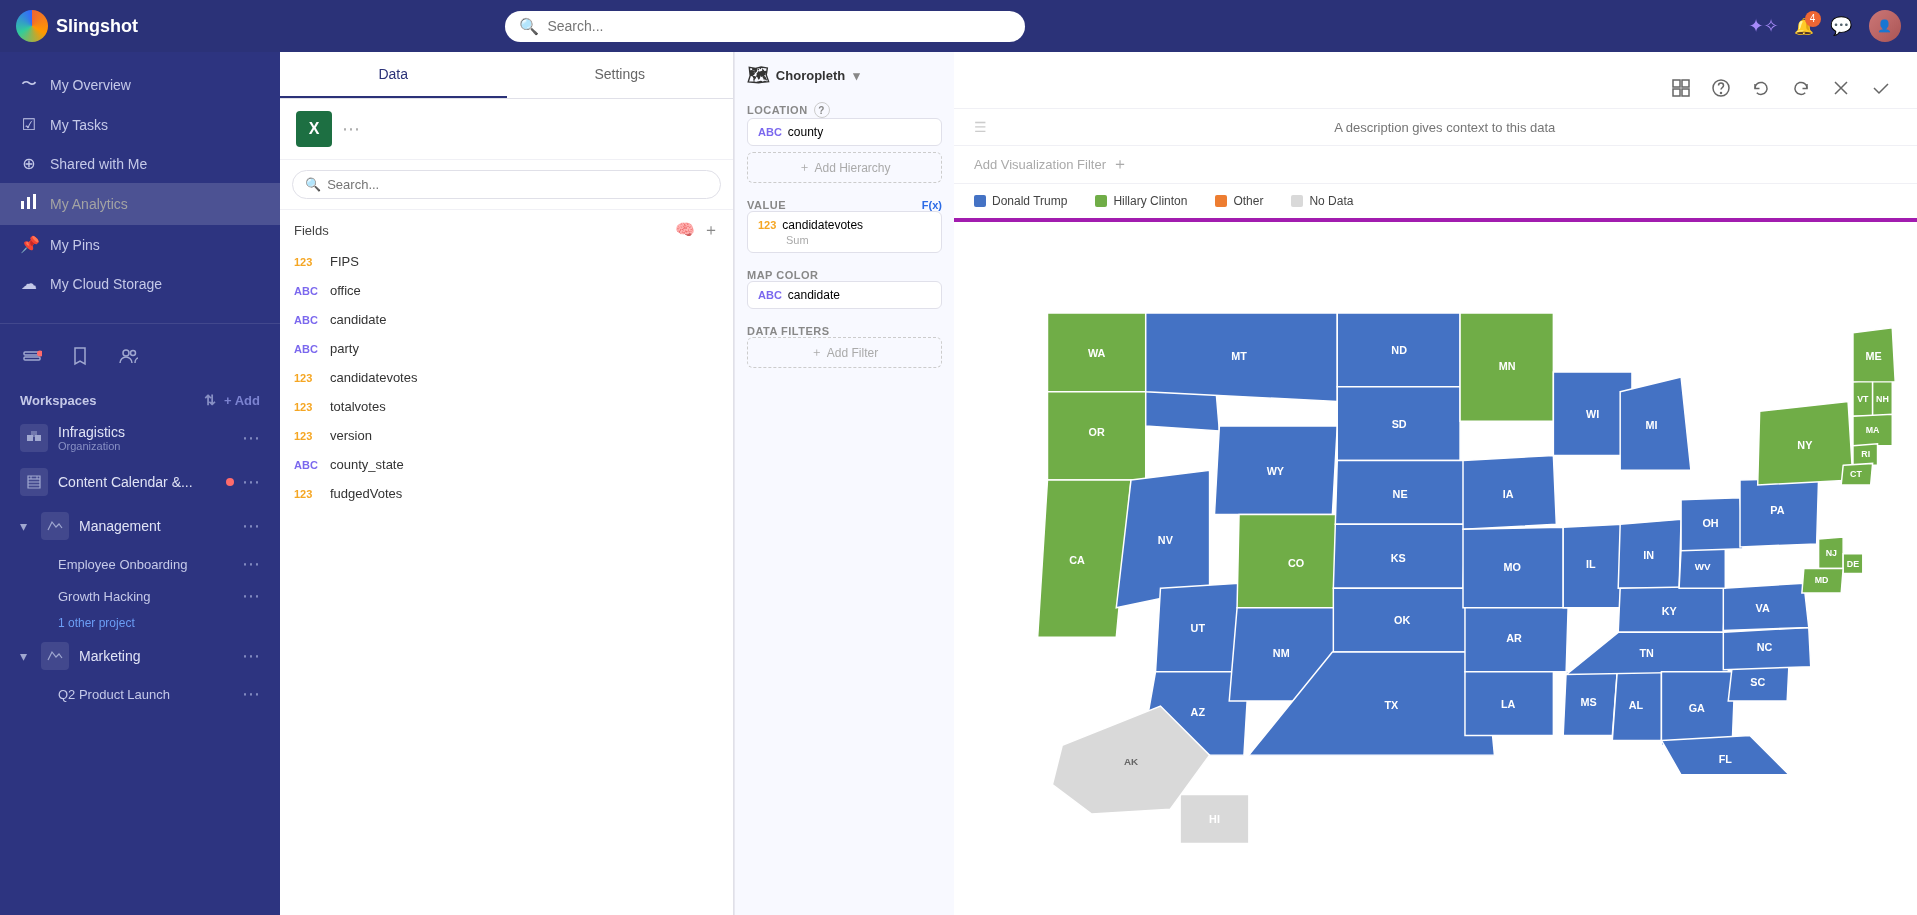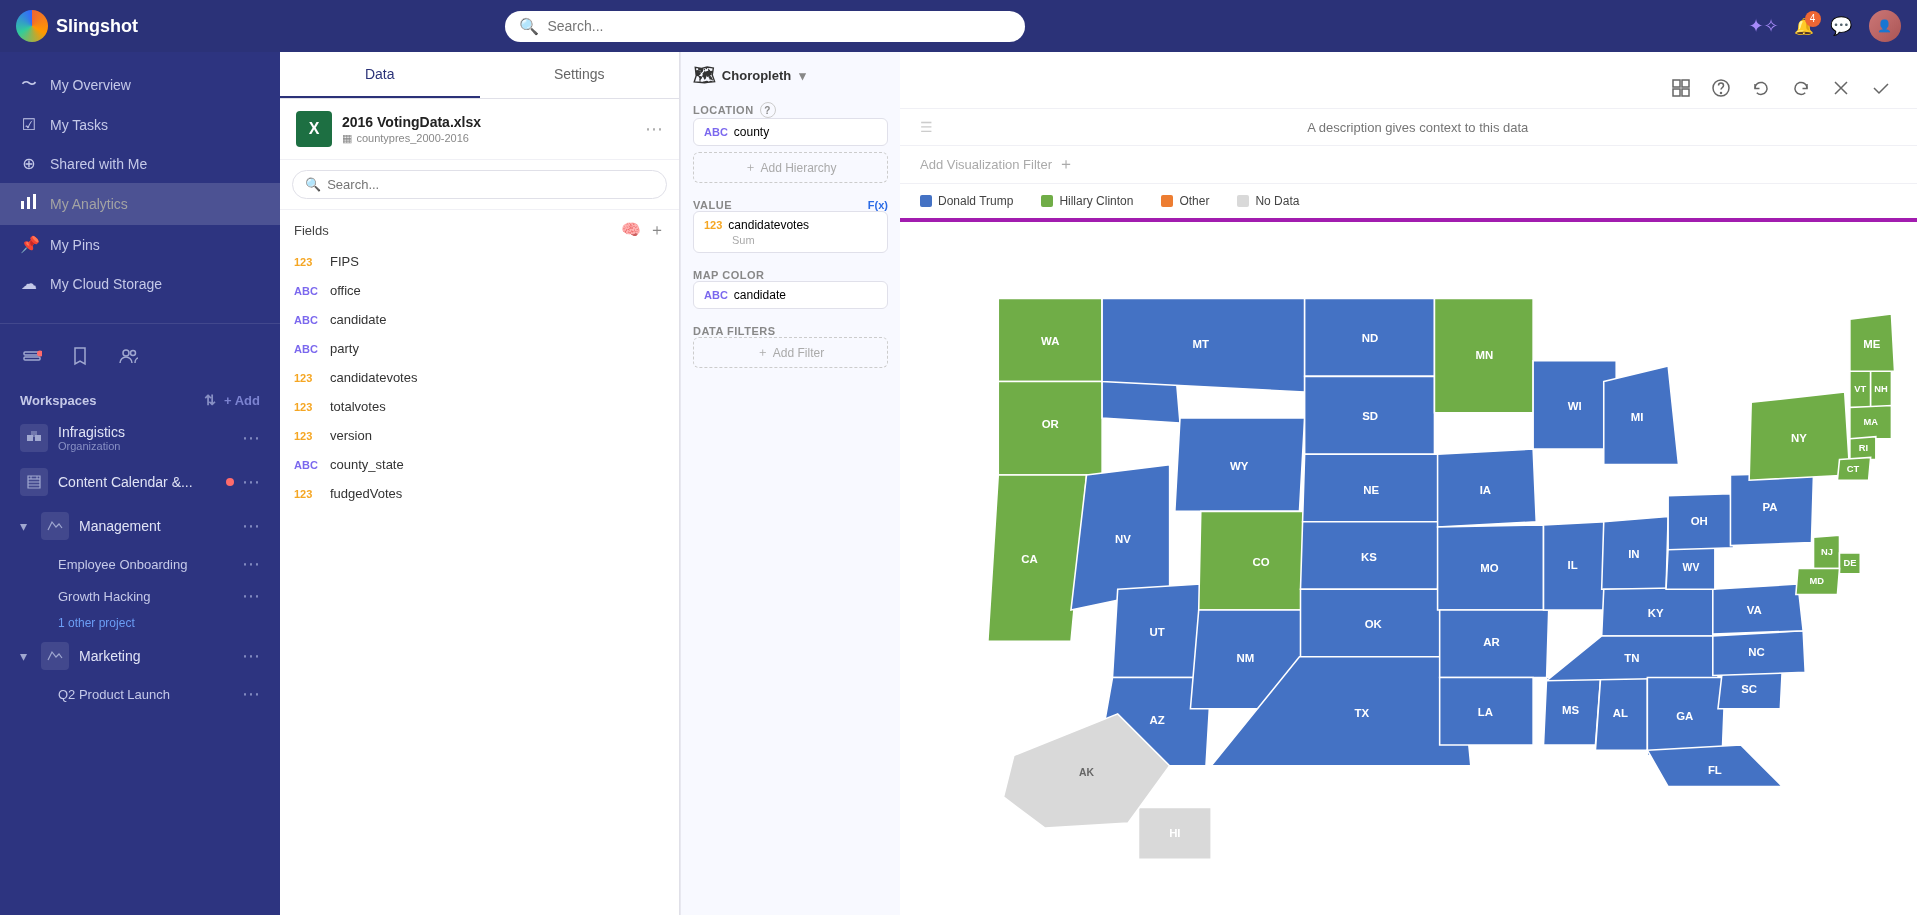--- a/index.html
+++ b/index.html
@@ -80,21 +80,21 @@
       display: flex; align-items: center; justify-content: space-between;
       color: #c5c9e8; font-size: 13px;
     }
     .other-project { color: #6c9ef5; font-size: 12px; padding: 4px 28px 4px 58px; cursor: pointer; }
 
     
     .content-area { flex: 1; display: flex; overflow: hidden; }
 
     
     .data-panel {
-      width: 400px;
+      width: 454px;
       background: white;
       border-right: 1px solid #e0e0e8;
       display: flex;
       flex-direction: column;
       flex-shrink: 0;
     }
     .data-panel-tabs { display: flex; border-bottom: 1px solid #e0e0e8; }
     .data-panel-tab {
       flex: 1; text-align: center; padding: 14px; cursor: pointer;
       font-size: 14px; color: #666; font-weight: 500;
@@ -357,27 +357,20 @@
   <div class="content-area">
 
     <div class="data-panel">
       <div class="data-panel-tabs">
         <div class="data-panel-tab active">Data</div>
         <div class="data-panel-tab">Settings</div>
       </div>
 
       <div class="data-source-row">
         <div class="excel-icon">X</div>
-        <div class="data-source-info">
-          <div class="data-source-name">2016 VotingData.xlsx</div>
-          <div class="data-source-sheet">
-            <span>▦</span>
-            <span>countypres_2000-2016</span>
-          </div>
-        </div>
         <span style="color:#aaa;font-size:18px;cursor:pointer;">⋯</span>
       </div>
 
       <div class="fields-search-row">
         <div class="fields-search">
           <span style="color:#aaa;font-size:13px;">🔍</span>
           <input placeholder="Search..." style="">
         </div>
       </div>
 

